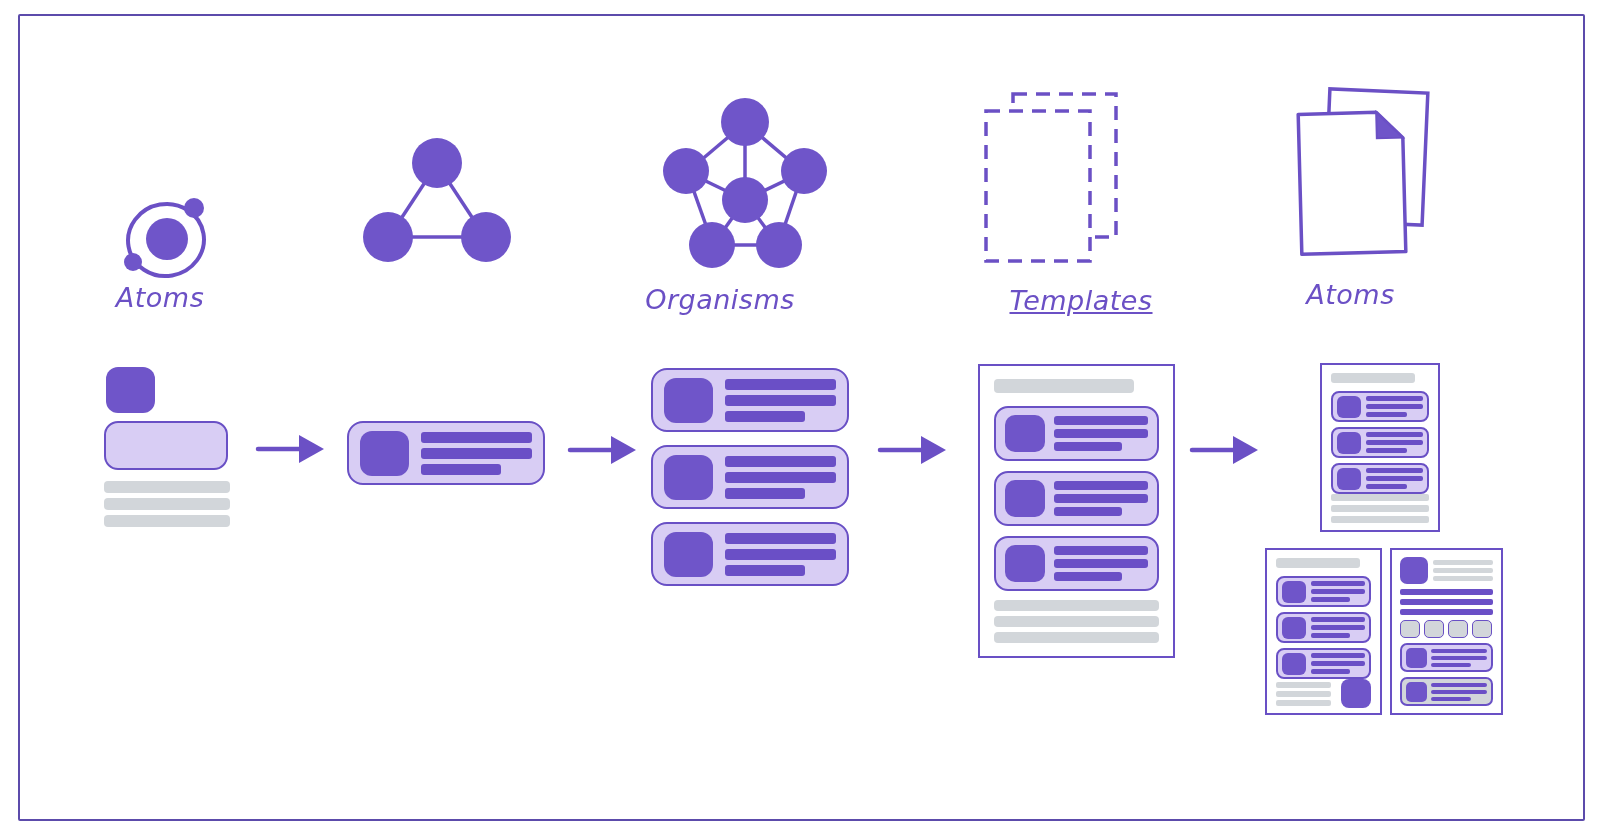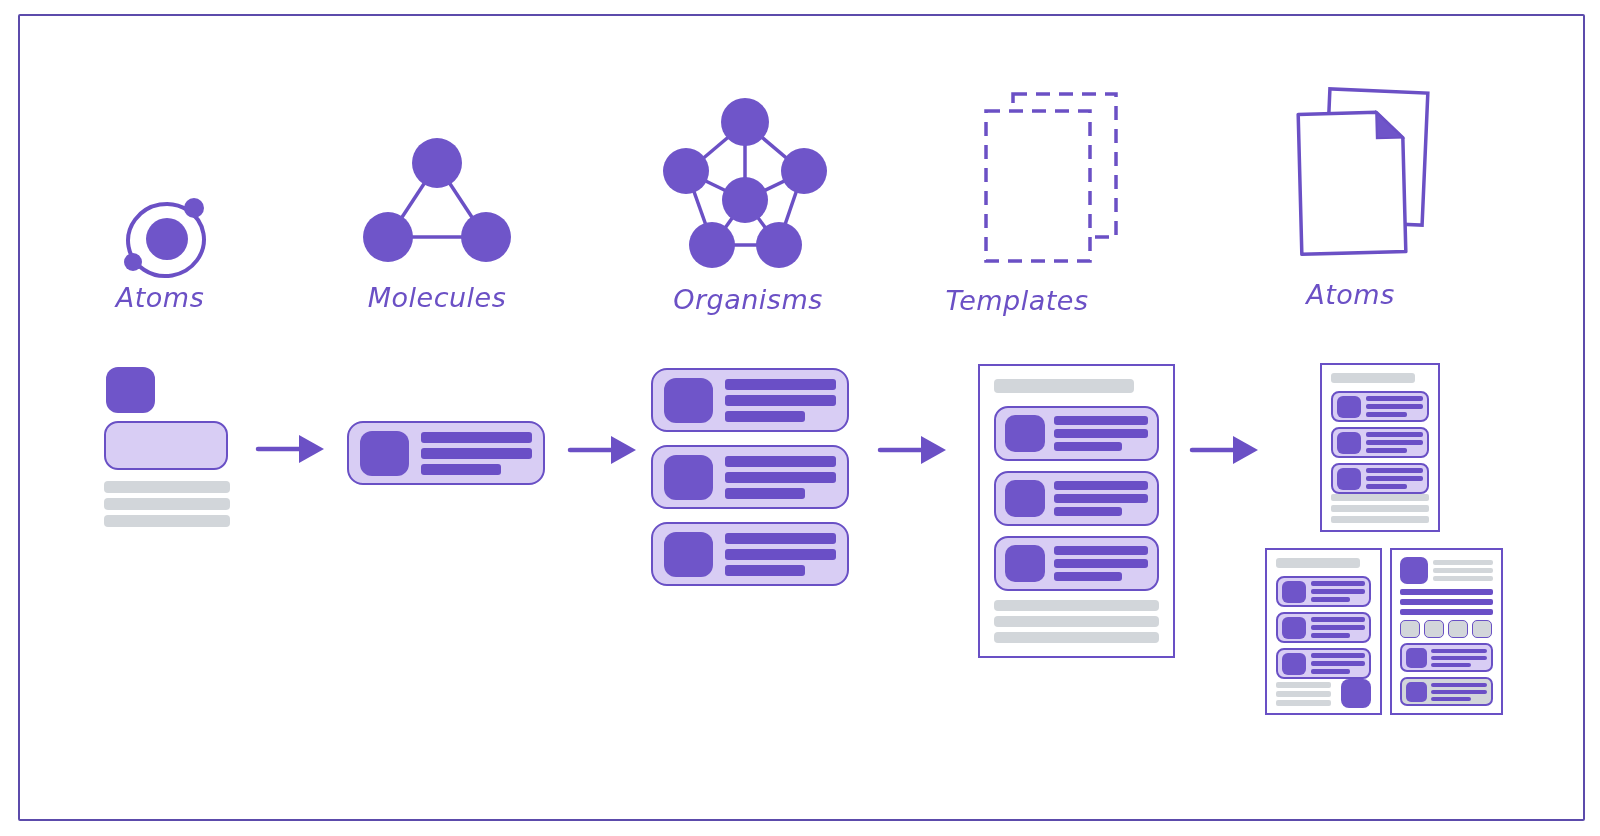--- a/index.html
+++ b/index.html
@@ -115,21 +115,20 @@
   <svg class="icon-svg" style="left:358px; top:133px;" width="158" height="134" viewBox="0 0 158 134">
     <g stroke="#6b50c5" stroke-width="3.5">
       <line x1="79" y1="31" x2="31" y2="104"></line>
       <line x1="79" y1="31" x2="127" y2="104"></line>
       <line x1="31" y1="104" x2="127" y2="104"></line>
     </g>
     <circle cx="79" cy="30" r="25" fill="#6f55c9"></circle>
     <circle cx="30" cy="104" r="25" fill="#6f55c9"></circle>
     <circle cx="128" cy="104" r="25" fill="#6f55c9"></circle>
   </svg>
-  <div class="stage-label" style="left:357px; top:281px; width:160px;">Molecules</div>
 
   <svg class="icon-svg" style="left:650px; top:90px;" width="190" height="180" viewBox="0 0 190 180">
     <g stroke="#6b50c5" stroke-width="3.5">
       <line x1="95" y1="33" x2="37" y2="82"></line>
       <line x1="95" y1="33" x2="153" y2="82"></line>
       <line x1="95" y1="33" x2="95" y2="110"></line>
       <line x1="37" y1="82" x2="95" y2="110"></line>
       <line x1="153" y1="82" x2="95" y2="110"></line>
       <line x1="37" y1="82" x2="63" y2="155"></line>
       <line x1="153" y1="82" x2="128" y2="155"></line>
@@ -137,27 +136,27 @@
       <line x1="128" y1="155" x2="95" y2="110"></line>
       <line x1="63" y1="155" x2="128" y2="155"></line>
     </g>
     <circle cx="95" cy="32" r="24" fill="#6f55c9"></circle>
     <circle cx="36" cy="81" r="23" fill="#6f55c9"></circle>
     <circle cx="154" cy="81" r="23" fill="#6f55c9"></circle>
     <circle cx="95" cy="110" r="23" fill="#6f55c9"></circle>
     <circle cx="62" cy="155" r="23" fill="#6f55c9"></circle>
     <circle cx="129" cy="155" r="23" fill="#6f55c9"></circle>
   </svg>
-  <div class="stage-label" style="left:668px; top:283px; width:160px;">Organisms</div>
+  <div class="stage-label" style="left:640px; top:283px; width:160px;">Organisms</div>
 
   <svg class="icon-svg" style="left:973px; top:88px;" width="155" height="182" viewBox="0 0 155 182">
     <rect x="40" y="6" width="103" height="143" fill="none" stroke="#6b50c5" stroke-width="3.5" stroke-dasharray="14 9"></rect>
     <rect x="13" y="23" width="104" height="150" fill="#ffffff" stroke="#6b50c5" stroke-width="3.5" stroke-dasharray="14 9"></rect>
   </svg>
-  <div class="stage-label" style="left:937px; top:284px; width:160px;">Templates</div>
+  <div class="stage-label" style="left:1001px; top:284px; width:160px;text-decoration:underline;">Templates</div>
 
   <svg class="icon-svg" style="left:1280px; top:83px;" width="155" height="180" viewBox="0 0 155 180">
     <rect x="47" y="8" width="98" height="132" fill="#ffffff" stroke="#6b50c5" stroke-width="3.5" transform="rotate(2.5 96 74)"></rect>
     <g transform="rotate(-1.5 72 100)">
       <path d="M20,30 H98 L124,56 V170 H20 Z" fill="#ffffff" stroke="#6b50c5" stroke-width="3.5" stroke-linejoin="round"></path>
       <path d="M98,30 L124,56 L98,56 Z" fill="#6f55c9" stroke="#6b50c5" stroke-width="2"></path>
     </g>
   </svg>
   <div class="stage-label" style="left:1278px; top:278px; width:145px;">Atoms</div>
 

